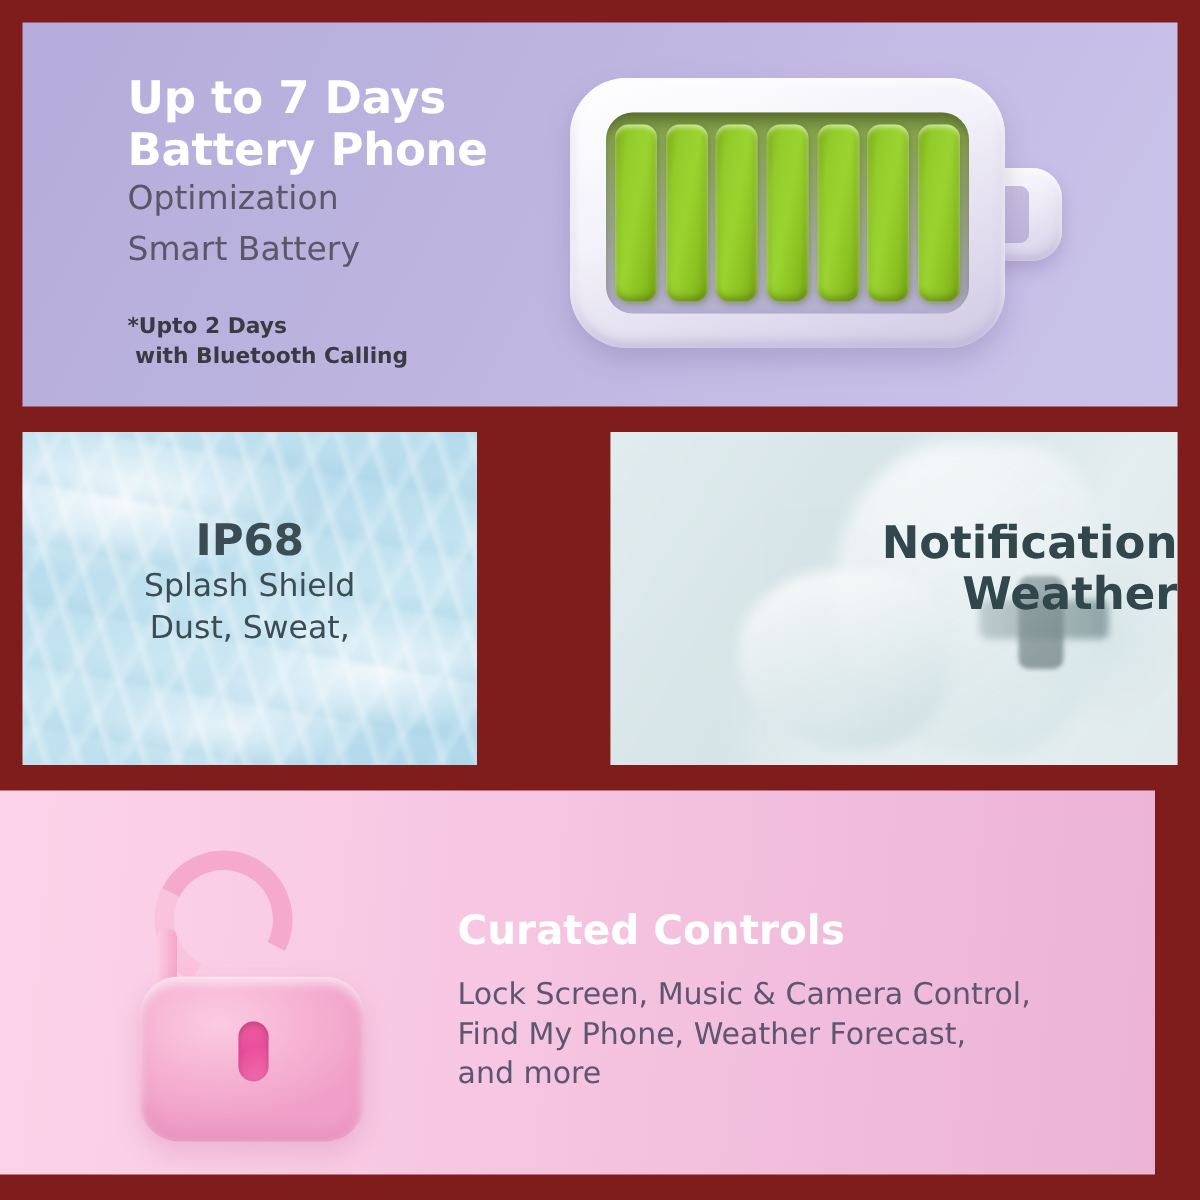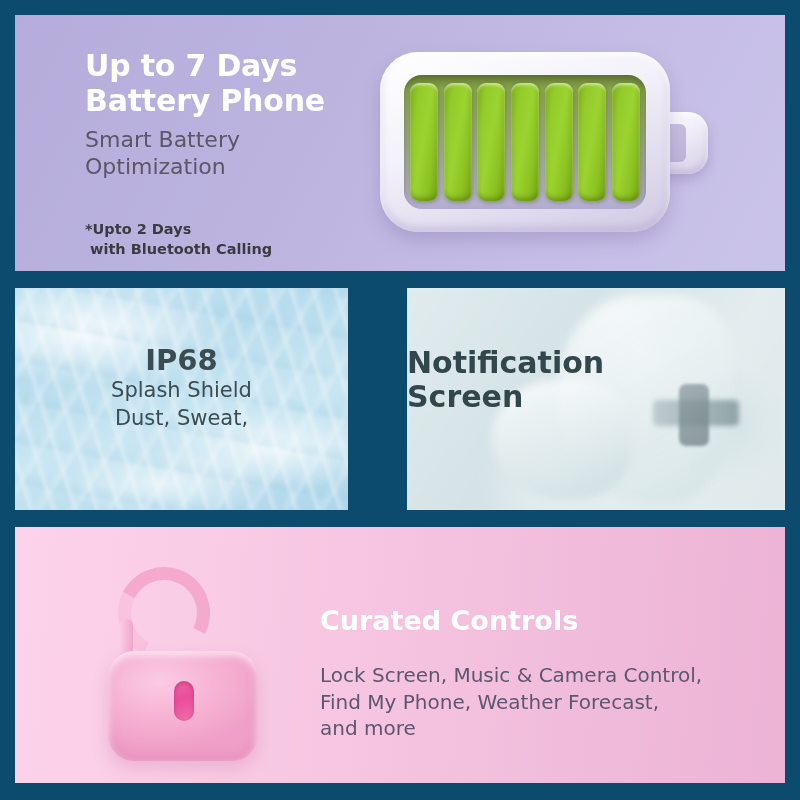--- a/index.html
+++ b/index.html
@@ -11,21 +11,21 @@
     width: 800px;
     height: 800px;
     font-family: "DejaVu Sans", sans-serif;
     overflow: hidden;
   }
 
   .page {
     position: relative;
     width: 800px;
     height: 800px;
-    background: #0c4a6e;
+    background: #7f1d1d;
   }
 
   
   .card {
     position: absolute;
     overflow: hidden;
   }
 
   
   #card-battery {
@@ -49,21 +49,21 @@
     letter-spacing: -0.2px;
   }
   .batt-sub {
     margin-top: 7px;
     font-size: 22px;
     font-weight: normal;
     color: #5c5666;
     line-height: 1.25;
   }
   .batt-note {
-    margin-top: 38px;
+    margin-top: 27px;
     font-size: 14.5px;
     font-weight: bold;
     color: #3a3a42;
     line-height: 1.42;
     white-space: pre;
   }
 
   
   #battery-art {
     position: absolute;
@@ -133,21 +133,21 @@
     width: 24px;
     height: 38px;
     background: linear-gradient(160deg, #c9c1e1, #bdb4da);
     border-radius: 0 6px 6px 0;
   }
 
   
   #card-ip68 {
     left: 15px;
     top: 288px;
-    width: 333px;
+    width: 303px;
     height: 222px;
     background:
       radial-gradient(ellipse 70% 40% at 22% 20%, rgba(255,255,255,0.85), rgba(255,255,255,0) 60%),
       radial-gradient(ellipse 60% 30% at 78% 72%, rgba(255,255,255,0.75), rgba(255,255,255,0) 62%),
       radial-gradient(ellipse 50% 24% at 45% 88%, rgba(255,255,255,0.6), rgba(255,255,255,0) 65%),
       linear-gradient(165deg, #c3e2f0 0%, #b8dced 30%, #c9e6f2 58%, #aed6ea 100%);
   }
   .ripples {
     position: absolute;
     inset: 0;
@@ -236,57 +236,57 @@
     height: 26px;
     background: linear-gradient(90deg, rgba(150,170,173,0.5), rgba(120,142,146,0.75));
     border-radius: 5px;
     filter: blur(2.5px);
   }
   #notify-text {
     position: absolute;
     left: 0;
     right: 0;
     top: 58px;
-    text-align: left;
+    text-align: right;
     color: #31474c;
   }
   .notify-title {
     font-size: 30px;
     font-weight: bold;
     line-height: 1.12;
   }
   .notify-sub {
     margin-top: 3px;
     font-size: 22px;
     color: #4a5d61;
     line-height: 1.2;
   }
 
   
   #card-controls {
-    left: 15px;
+    left: 0;
     top: 527px;
     width: 770px;
     height: 256px;
     background: linear-gradient(95deg, #fcd3ea 0%, #f9cbe5 28%, #f3c0de 60%, #ecb3d5 100%);
   }
   #controls-text {
     position: absolute;
     left: 305px;
     top: 78px;
     width: 450px;
   }
   .ctrl-title {
     font-size: 27px;
     font-weight: bold;
     color: #ffffff;
     line-height: 1.15;
   }
   .ctrl-sub {
-    margin-top: 26px;
+    margin-top: 13px;
     font-size: 20px;
     color: #5e5670;
     line-height: 1.33;
     white-space: pre-line;
   }
 
   
   #lock-art {
     position: absolute;
     left: 75px;
@@ -344,22 +344,22 @@
 </head>
 <body>
 
 <div class="page">
 
   <div class="card" id="card-battery">
 
     <div id="battery-text">
       <div class="batt-title">Up to 7 Days</div>
       <div class="batt-title">Battery Phone</div>
+      <div class="batt-sub" style="margin-top:0">Optimization</div>
       <div class="batt-sub">Smart Battery</div>
-      <div class="batt-sub" style="margin-top:0">Optimization</div>
       <div class="batt-note">*Upto 2 Days
  with Bluetooth Calling</div>
     </div>
 
     <div id="battery-art">
       <div class="batt-nub">
         <div class="batt-nub-hole"></div>
       </div>
       <div class="batt-shell">
         <div class="batt-inner">
@@ -385,21 +385,21 @@
   </div>
 
   <div class="card" id="card-notify">
     <div class="photo-wrist"></div>
     <div class="wrist-arm"></div>
     <div class="wrist-hand"></div>
     <div class="wrist-strap"></div>
     <div class="wrist-watch"></div>
     <div id="notify-text">
       <div class="notify-title">Notification</div>
-      <div class="notify-title">Screen</div>
+      <div class="notify-title">Weather</div>
     </div>
   </div>
 
   <div class="card" id="card-controls">
 
     <div id="lock-art">
       <div class="lock-shackle"></div>
       <div class="lock-shackle-leg"></div>
       <div class="lock-body">
         <div class="lock-keyhole"></div>

